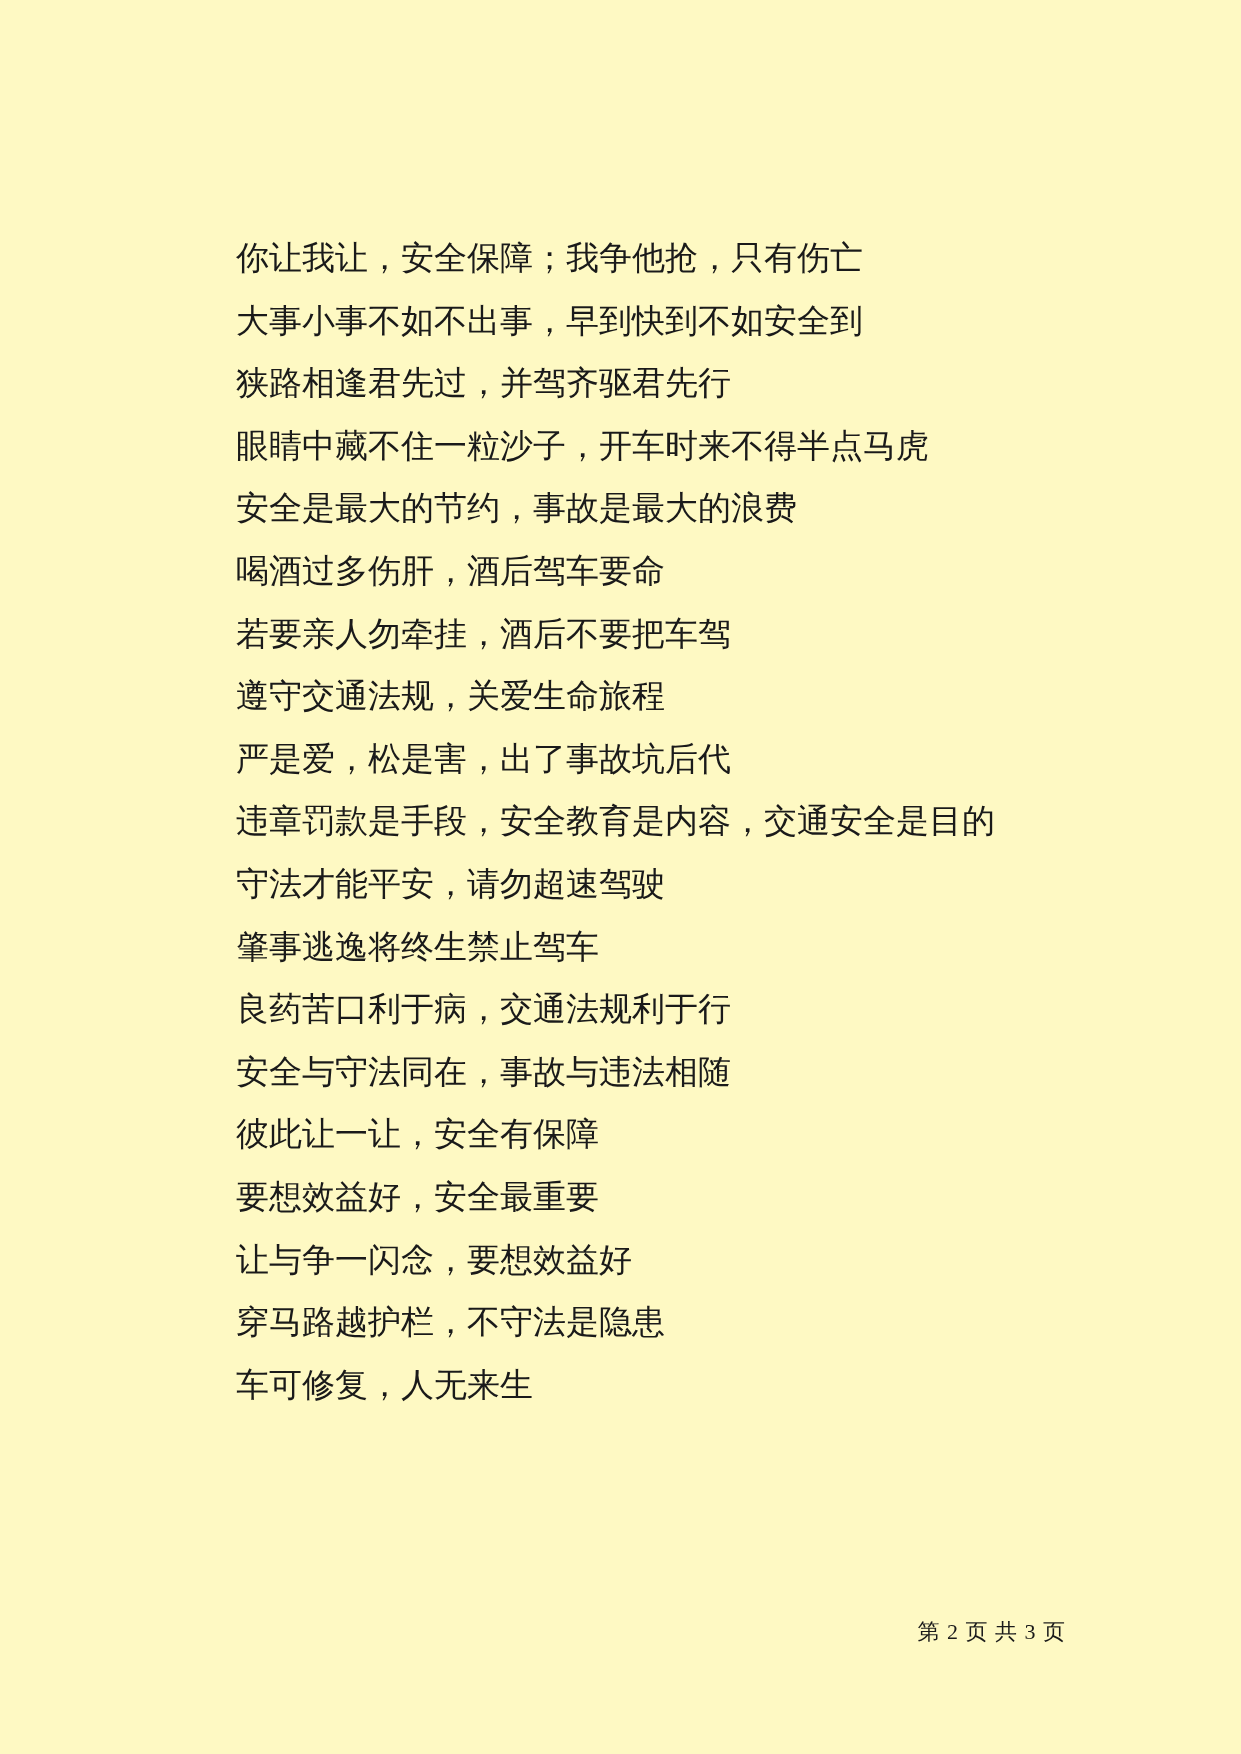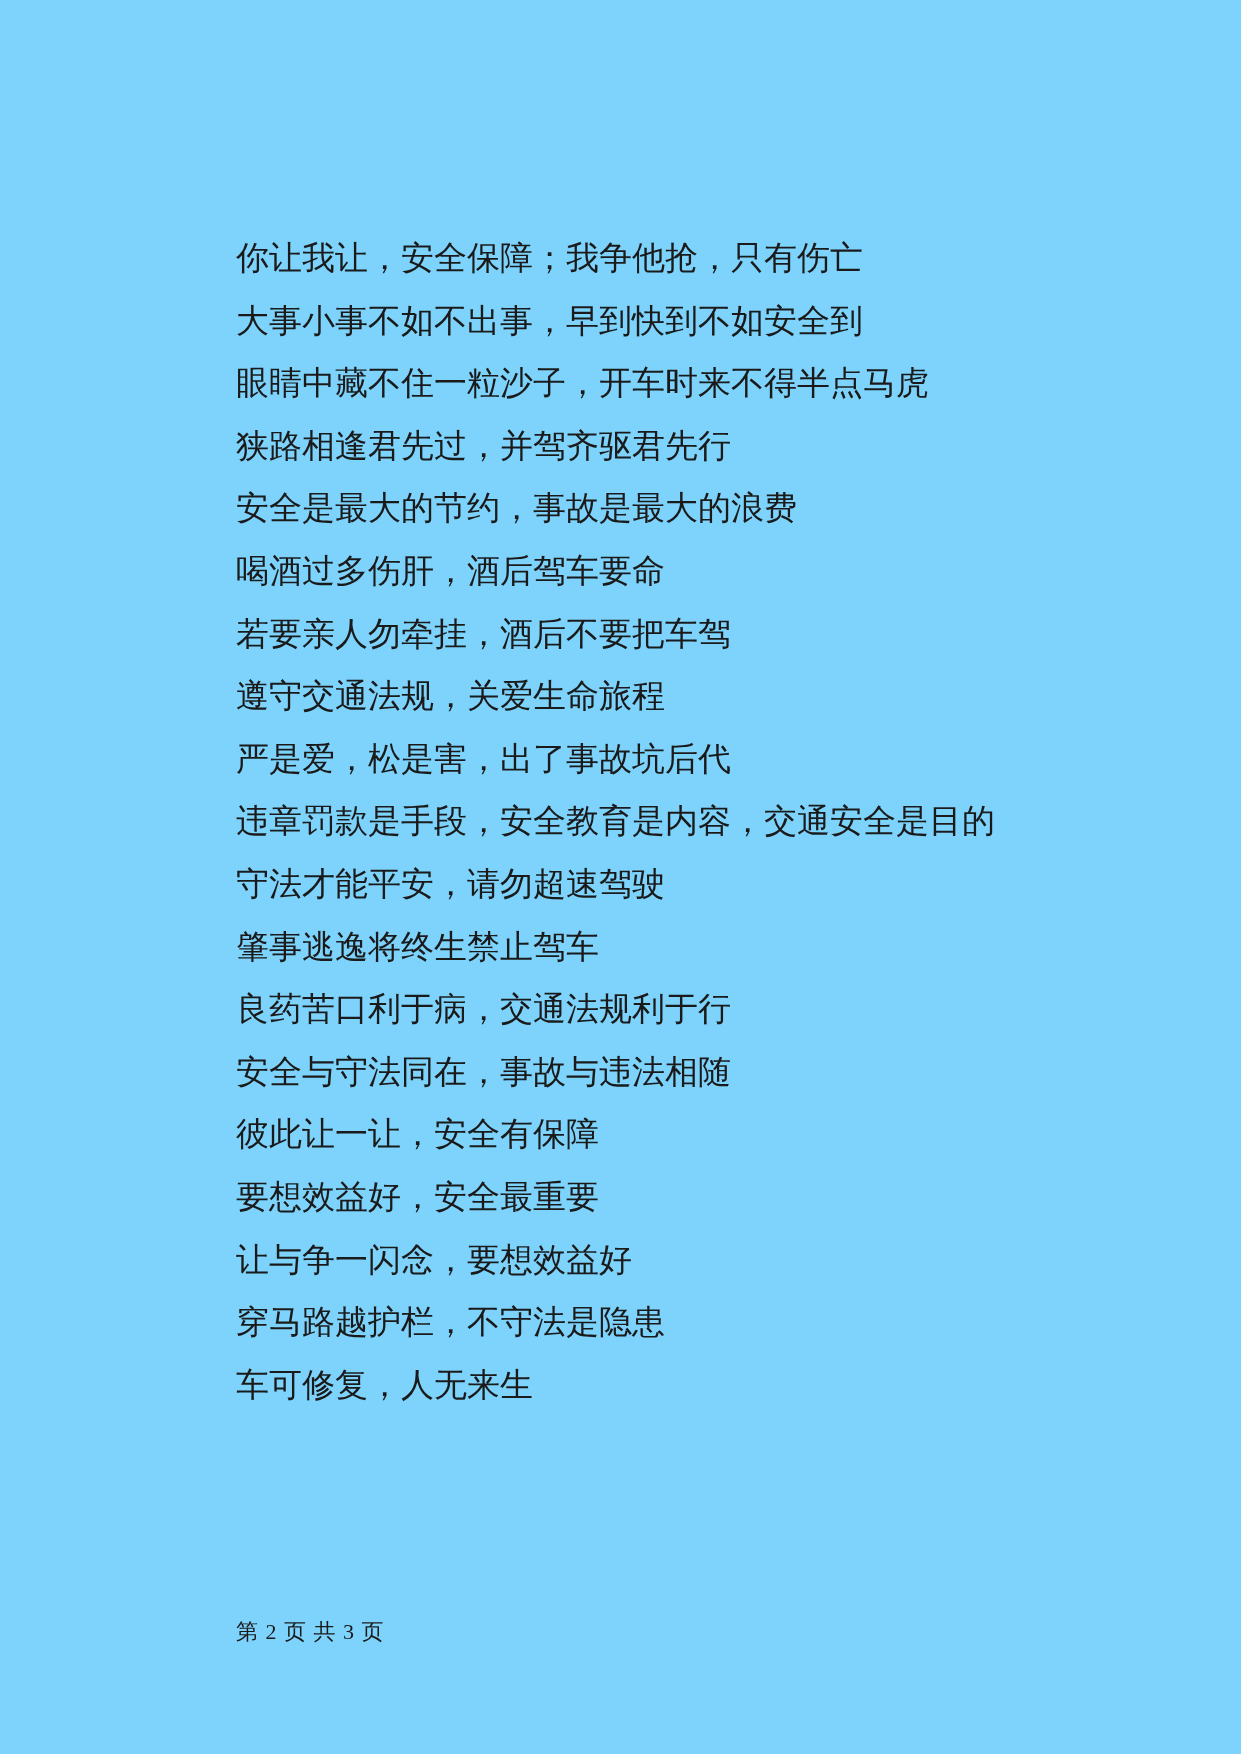--- a/index.html
+++ b/index.html
@@ -4,21 +4,21 @@
 <style>
   html, body {
     margin: 0;
     padding: 0;
     background: #ffffff;
   }
   .page {
     position: relative;
     width: 1241px;
     height: 1754px;
-    background: #7dd3fc;
+    background: #fef9c3;
     overflow: hidden;
     font-family: "Liberation Serif", "DejaVu Serif", serif;
   }
   .content {
     position: absolute;
     top: 227px;
     left: 236px;
     width: 905px;
     color: #1a1a1a;
     font-size: 33px;
@@ -28,36 +28,36 @@
   .content p {
     margin: 0;
     padding: 0;
     white-space: nowrap;
   }
   .footer {
     position: absolute;
     top: 1618px;
     left: 236px;
     width: 830px;
-    text-align: left;
+    text-align: right;
     color: #1a1a1a;
     font-size: 22px;
     line-height: 28px;
     letter-spacing: 1px;
   }
 </style>
 </head>
 <body>
 
 <div class="page">
   <div class="content">
     <p>你让我让，安全保障；我争他抢，只有伤亡</p>
     <p>大事小事不如不出事，早到快到不如安全到</p>
+    <p>狭路相逢君先过，并驾齐驱君先行</p>
     <p>眼睛中藏不住一粒沙子，开车时来不得半点马虎</p>
-    <p>狭路相逢君先过，并驾齐驱君先行</p>
     <p>安全是最大的节约，事故是最大的浪费</p>
     <p>喝酒过多伤肝，酒后驾车要命</p>
     <p>若要亲人勿牵挂，酒后不要把车驾</p>
     <p>遵守交通法规，关爱生命旅程</p>
     <p>严是爱，松是害，出了事故坑后代</p>
     <p>违章罚款是手段，安全教育是内容，交通安全是目的</p>
     <p>守法才能平安，请勿超速驾驶</p>
     <p>肇事逃逸将终生禁止驾车</p>
     <p>良药苦口利于病，交通法规利于行</p>
     <p>安全与守法同在，事故与违法相随</p>

